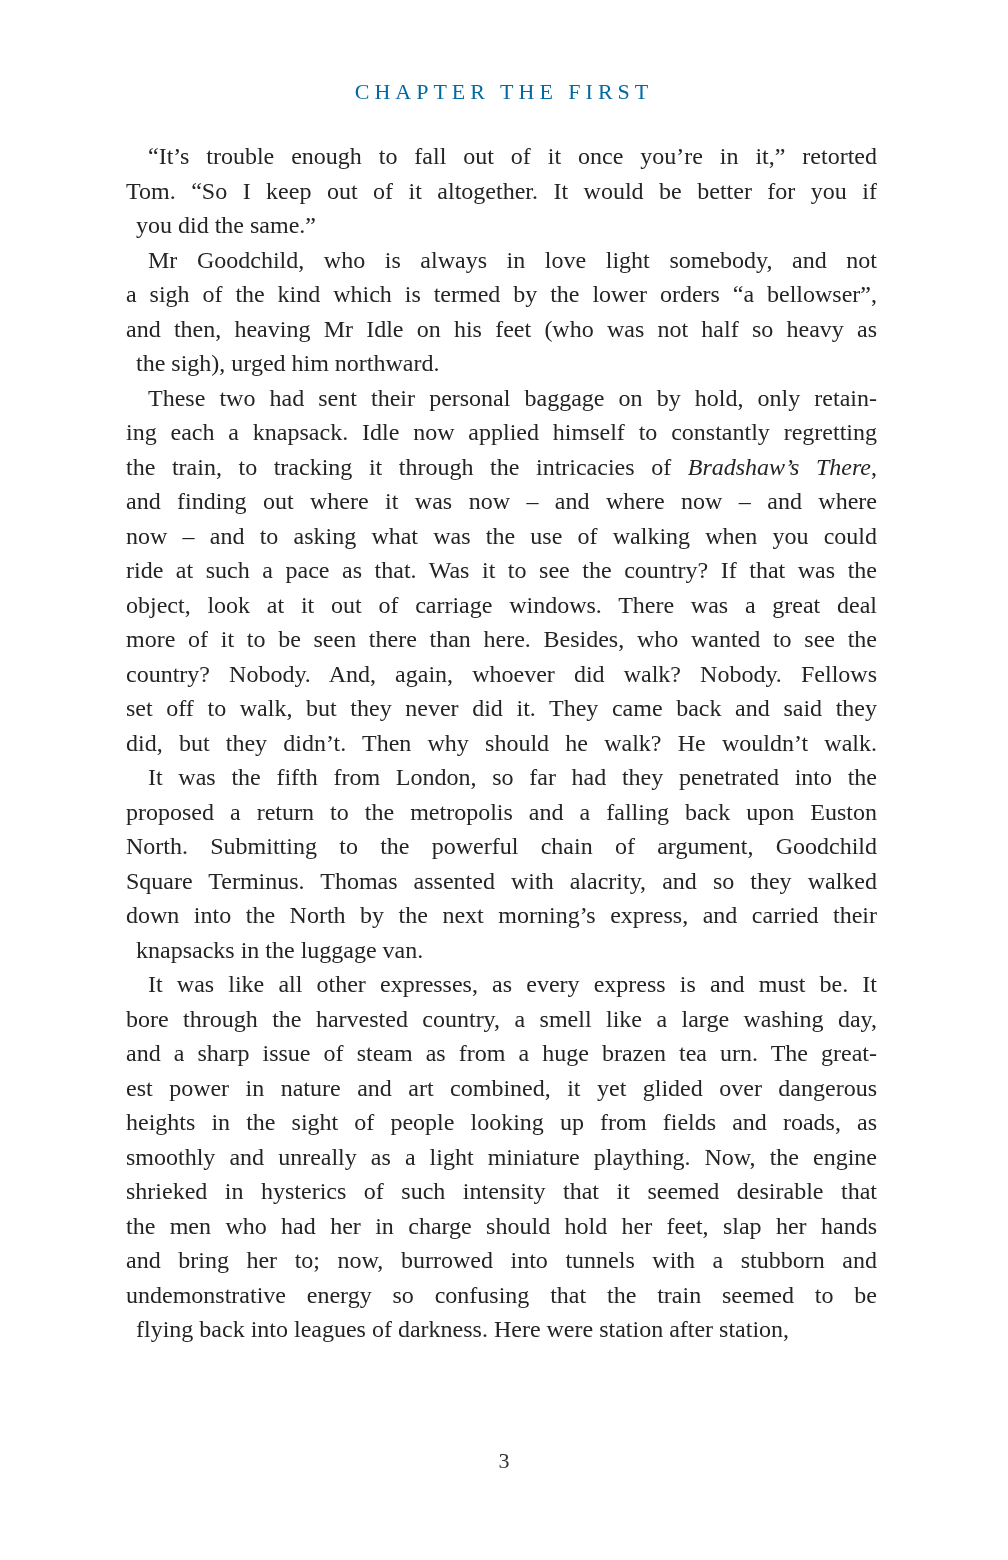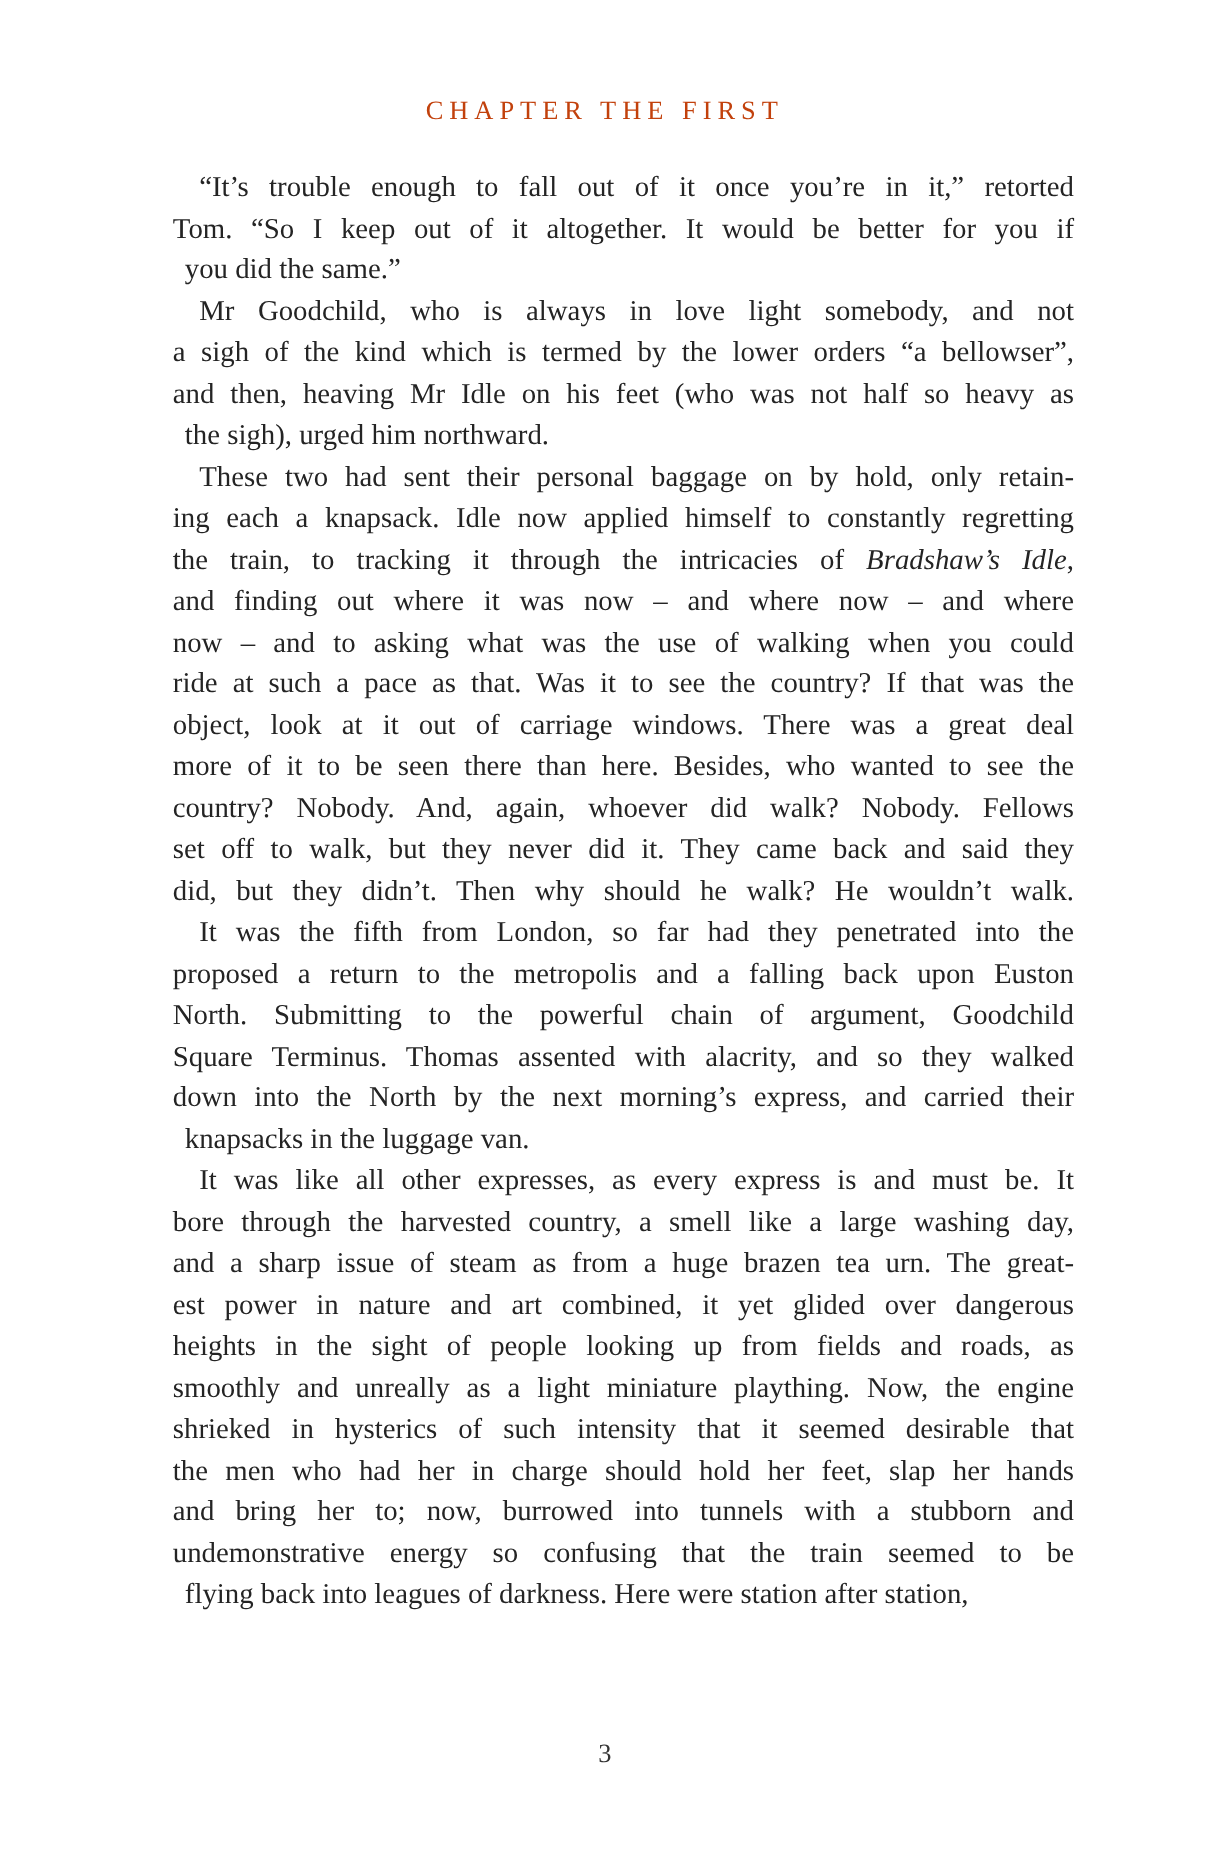--- a/index.html
+++ b/index.html
@@ -17,27 +17,27 @@
     overflow: hidden;
   }
   .chapter-header {
     position: absolute;
     top: 79px;
     left: 0;
     width: 100%;
     text-align: center;
     font-size: 22px;
     letter-spacing: 5px;
-    color: #c2410c;
+    color: #0369a1;
     white-space: nowrap;
   }
   .body-text {
     position: absolute;
     top: 139px;
-    left: 144px;
+    left: 126px;
     width: 751px;
     font-size: 24px;
     line-height: 34.5px;
   }
   .para { margin: 0; }
   .para .line {
     text-align: justify;
     text-align-last: justify;
     text-justify: inter-word;
   }
@@ -72,21 +72,21 @@
       </div>
       <div class="para">
         <div class="line first">Mr Goodchild, who is always in love light somebody, and not</div>
         <div class="line">a sigh of the kind which is termed by the lower orders “a bellowser”,</div>
         <div class="line">and then, heaving Mr Idle on his feet (who was not half so heavy as</div>
         <div class="line last">the sigh), urged him northward.</div>
       </div>
       <div class="para">
         <div class="line first">These two had sent their personal baggage on by hold, only retain-</div>
         <div class="line">ing each a knapsack. Idle now applied himself to constantly regretting</div>
-        <div class="line">the train, to tracking it through the intricacies of <i>Bradshaw’s Idle</i>,</div>
+        <div class="line">the train, to tracking it through the intricacies of <i>Bradshaw’s There</i>,</div>
         <div class="line">and finding out where it was now – and where now – and where</div>
         <div class="line">now – and to asking what was the use of walking when you could</div>
         <div class="line">ride at such a pace as that. Was it to see the country? If that was the</div>
         <div class="line">object, look at it out of carriage windows. There was a great deal</div>
         <div class="line">more of it to be seen there than here. Besides, who wanted to see the</div>
         <div class="line">country? Nobody. And, again, whoever did walk? Nobody. Fellows</div>
         <div class="line">set off to walk, but they never did it. They came back and said they</div>
         <div class="line">did, but they didn’t. Then why should he walk? He wouldn’t walk.</div>
       </div>
       <div class="para">

